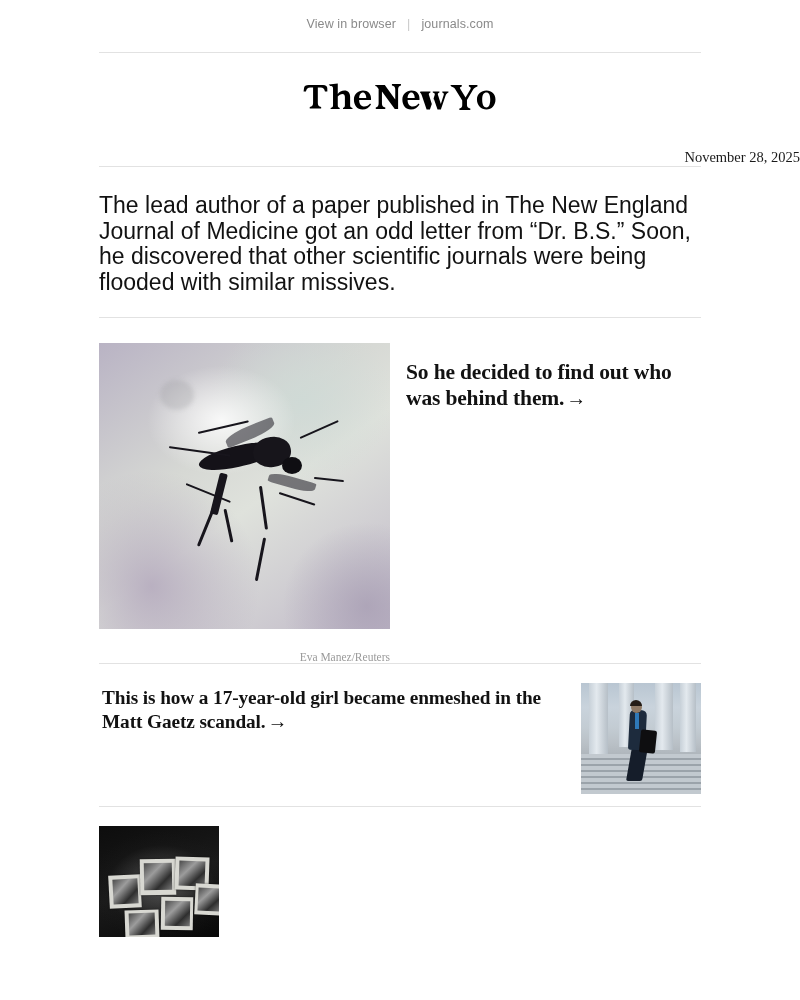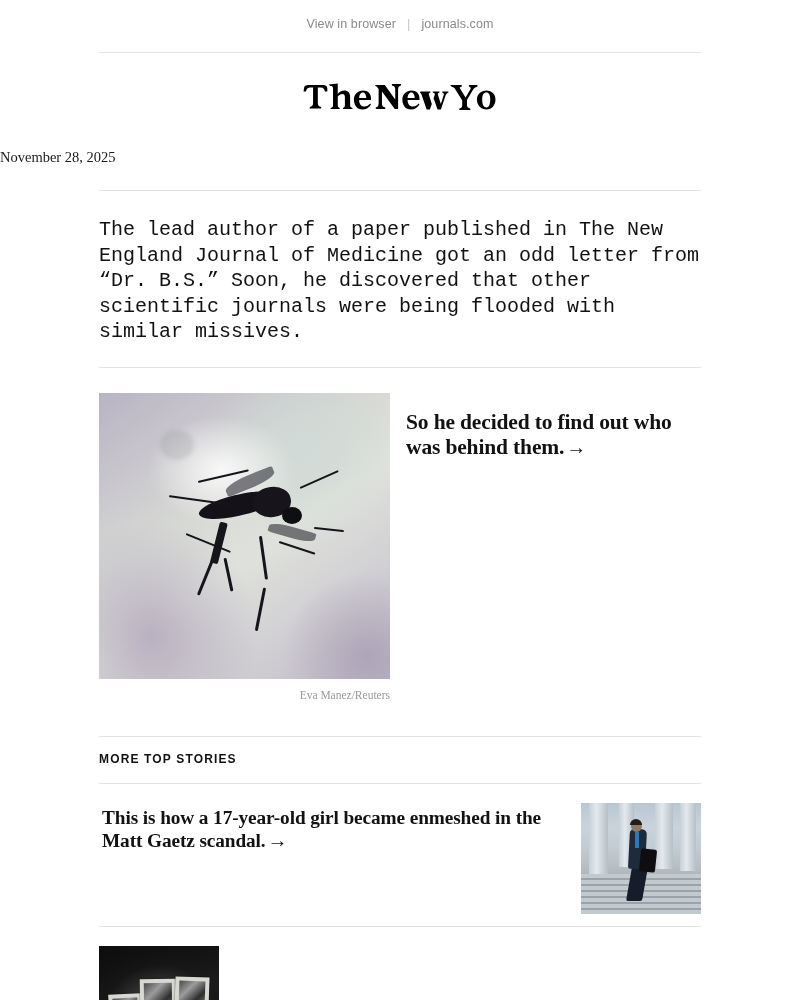--- a/index.html
+++ b/index.html
@@ -57,36 +57,35 @@
     font-family: "DejaVu Serif", serif;
     font-weight: 700;
     font-size: 30px;
     line-height: 1;
     color: #000;
     letter-spacing: -0.5px;
     font-stretch: condensed;
     transform: scaleX(0.95);
   }
   .dateline {
-    text-align: left;
+    text-align: right;
     font-family: "Liberation Serif", serif;
     font-size: 14.5px;
     color: #1a1a1a;
     margin-top: 32px;
-    margin-bottom: 24px;
   }
 
   
   .lead {
     width: 602px;
     margin: 0 auto;
     padding-top: 26px;
     padding-bottom: 22px;
-    font-family: Liberation Mono, monospace;
-    font-size: 20px;
+    font-family: Liberation Sans, sans-serif;
+    font-size: 23px;
     line-height: 25.5px;
     color: #121212;
   }
 
   
   .hero {
     width: 602px;
     margin: 0 auto;
     padding-top: 25px;
     display: flex;
@@ -102,21 +101,21 @@
     display: block;
     position: relative;
     overflow: hidden;
     background: #c9c6d2;
   }
   .hero-credit {
     text-align: right;
     font-family: "Liberation Serif", serif;
     font-size: 11.5px;
     color: #9a9a9a;
-    padding-top: 10px;
+    padding-top: 22px;
     padding-right: 0px;
   }
   .hero-text {
     flex: 1;
     padding-left: 16px;
     padding-top: 3px;
     margin-top: 14px;
   }
   .hero-headline {
     font-family: "Liberation Serif", serif;
@@ -386,24 +385,20 @@
       </a>
       <div class="hero-credit">Eva Manez/Reuters</div>
     </div>
     <div class="hero-text">
       <a href="#" style="text-decoration:none;color:inherit">
         <h2 class="hero-headline"><span>So he decided to find out who was behind them.</span><span class="arrow">→</span></h2>
       </a>
     </div>
   </div>
 
-  <div class="section-wrap">
-    <div class="rule" style="width:602px"></div>
-    <div class="section-label">MORE TOP STORIES</div>
-  </div>
 
   <div class="rule"></div>
 
   <div class="story">
     <div class="story-text">
       <a href="#" style="text-decoration:none;color:inherit">
         <h3 class="story-headline"><span>This is how a 17-year-old girl became enmeshed in the Matt Gaetz scandal.</span><span class="arrow">→</span></h3>
       </a>
     </div>
     <a href="#" style="display:block;flex:0 0 120px">

